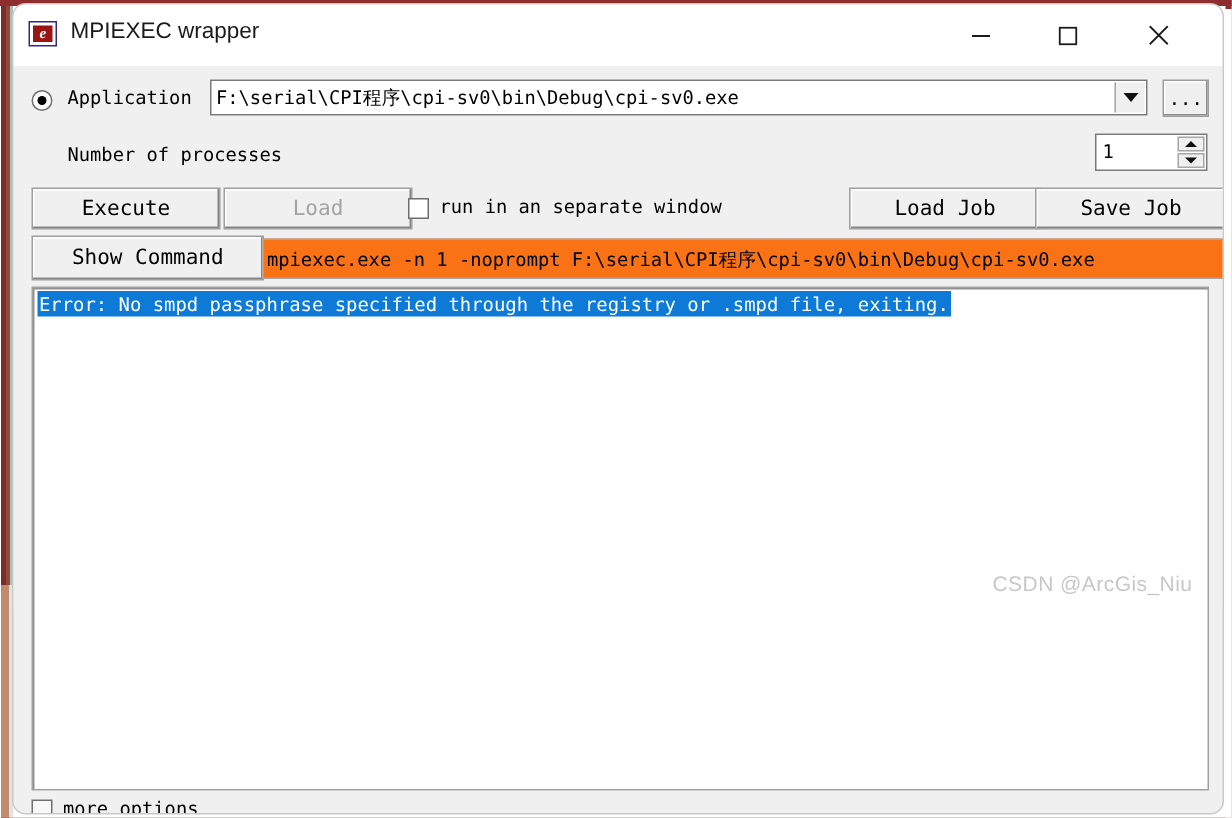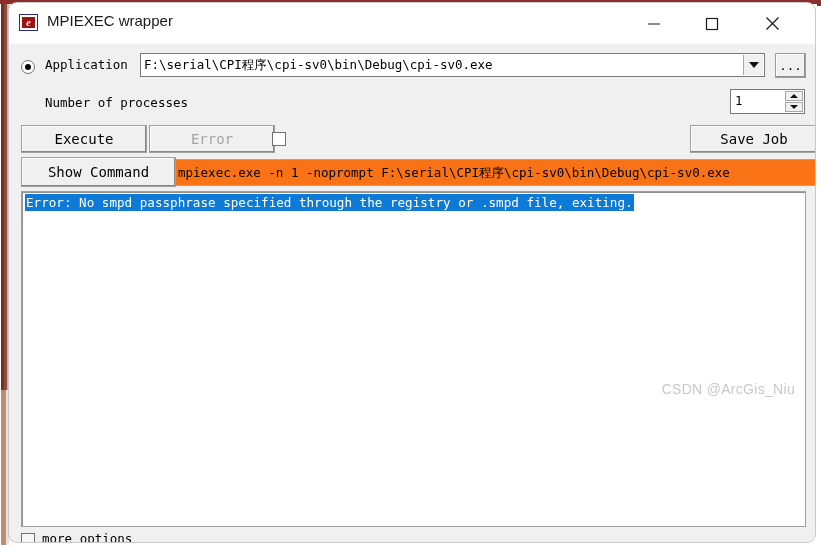--- a/index.html
+++ b/index.html
@@ -393,24 +393,26 @@
       <div id="nproc-value" class="w32">1</div>
       <div id="nproc-up">
         <span class="tri-up-sm"></span>
       </div>
       <div id="nproc-down">
         <span class="tri-down-sm"></span>
       </div>
     </div>
 
     <div class="w32btn" id="btn-execute">Execute</div>
-    <div class="w32btn" id="btn-break">Error</div>
+    <div class="w32btn" id="btn-break">Load</div>
 
     <div id="sep-window-box"></div>
-
+    <div id="sep-window-label" class="w32">run in an separate window</div>
+
+    <div class="w32btn" id="btn-loadjob">Load Job</div>
     <div class="w32btn" id="btn-savejob">Save Job</div>
 
     <div id="cmd-field">
       <div id="cmd-value" class="w32">mpiexec.exe -n 1  -noprompt F:\serial\CPI程序\cpi-sv0\bin\Debug\cpi-sv0.exe</div>
     </div>
     <div class="w32btn" id="btn-showcommand">Show Command</div>
 
     <div id="output-area">
       <div id="output-line">Error: No smpd passphrase specified through the registry or .smpd file, exiting.</div>
     </div>

